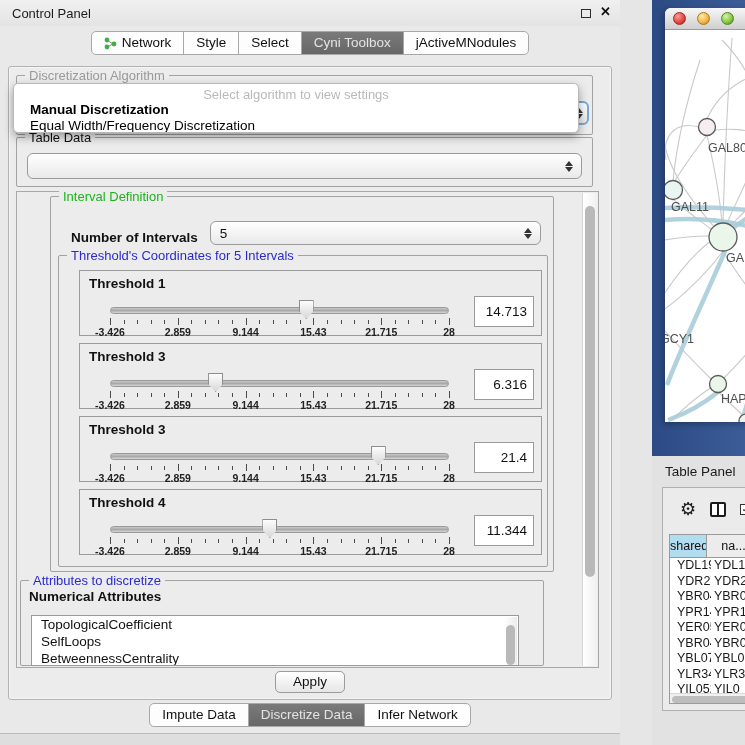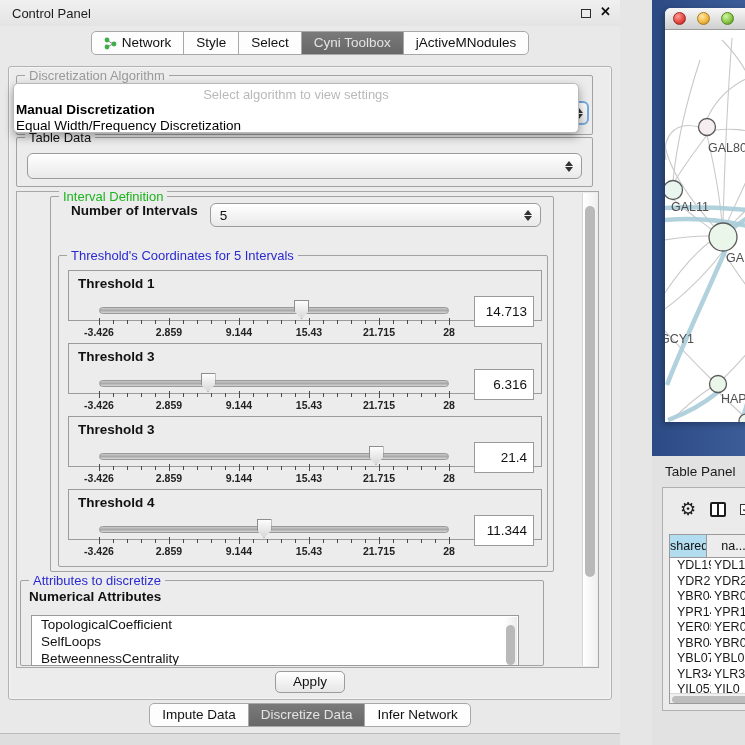--- a/index.html
+++ b/index.html
@@ -50,38 +50,38 @@
   .arrow-up { width:0; height:0; border-left:4px solid transparent;
     border-right:4px solid transparent; border-bottom:5px solid #333; }
   .arrow-down { width:0; height:0; border-left:4px solid transparent;
     border-right:4px solid transparent; border-top:5px solid #333; }
 
   
   #algo-popup { position:absolute; left:4px; top:16px; width:566px; height:50px;
     background:#ffffff; border:1px solid #b9b9b9; border-radius:5px; z-index:40;
     box-shadow:0 4px 10px rgba(0,0,0,0.35); overflow:hidden; }
   #algo-popup .hint { text-align:center; color:#b9b9b9; font-size:13px; padding-top:3px; }
-  #algo-popup .opt { font-size:13.5px; color:#000; padding-left:2px; line-height:15.5px; }
+  #algo-popup .opt { font-size:13.5px; color:#000; padding-left:16px; line-height:15.5px; }
   #algo-popup .opt.bold { font-weight:bold; }
   #algo-combo-stub { position:absolute; left:548px; top:34px; width:32px; height:24px;
     border:2.5px solid #74a9dc; border-radius:6px; background:linear-gradient(#fff,#e6e6e6);
     z-index:10; }
   #algo-combo-stub .arrows { position:absolute; right:4px; top:0; height:100%;
     display:flex; flex-direction:column; justify-content:center; gap:1px; }
 
   
   #scrollpane { position:absolute; left:7px; top:124px; width:583px; height:477px;
     border:1px solid #a8a8a8; background:#ececec; }
   #sp-vscroll { position:absolute; right:1px; top:1px; width:15px; height:473px;
     background:linear-gradient(to right,#ffffff,#f0f0f0); border-left:1px solid #d5d5d5; }
   #sp-vscroll .thumb { position:absolute; left:2px; top:13px; width:10px; height:371px;
     background:#b9b9b9; border-radius:6px; }
 
   
-  .thr-panel { position:absolute; left:9px; right:5px; height:51px;
+  .thr-panel { position:absolute; left:20px; right:5px; height:66px;
     border:1px solid #9b9b9b; background:#ececec; }
   .thr-label { position:absolute; left:9px; top:5px; font-weight:bold; font-size:13.5px; color:#111; }
   .thr-zone { position:absolute; left:30px; right:92px; top:28px; height:40px; }
   .thr-track { position:absolute; left:0; right:0; top:8px; height:7px; border-radius:4px;
     background:linear-gradient(#c9c9c9,#a9a9a9,#d6d6d6); border:1px solid #9a9a9a; }
   .thr-thumb { position:absolute; top:1px; width:15px; height:19px;
     background:linear-gradient(#fdfdfd,#d8d8d8); border:1px solid #8e8e8e;
     clip-path:polygon(0 0, 100% 0, 100% 58%, 50% 100%, 0 58%); }
   .tick { position:absolute; width:1px; background:#4a4a4a; top:19px; }
   .tick.minor { height:4px; top:21px; }
@@ -217,21 +217,21 @@
             <span class="arrow-down"></span>
         </span>
       </div>
     </div>
 
     <div id="scrollpane">
 
       <div class="group" style="left:33px; top:4px; width:504px; height:376px;text-decoration:underline;">
         <span class="gtitle green">Interval Definition</span>
 
-        <div style="position:absolute; left:20px; top:6px; right:12px; height:26px; display:flex; align-items:flex-start;">
+        <div style="position:absolute; left:20px; top:22px; right:12px; height:26px; display:flex; align-items:flex-end;">
           <span style="font-weight:bold; font-size:13.5px; color:#111; margin-right:12px;">Number of Intervals</span>
           <div class="combo" style="position:relative; flex:1; height:24px;">
             <span>5</span>
             <span class="arrows">
               <span class="arrow-up"></span>
                 <span class="arrow-down"></span>
             </span>
           </div>
         </div>
 

